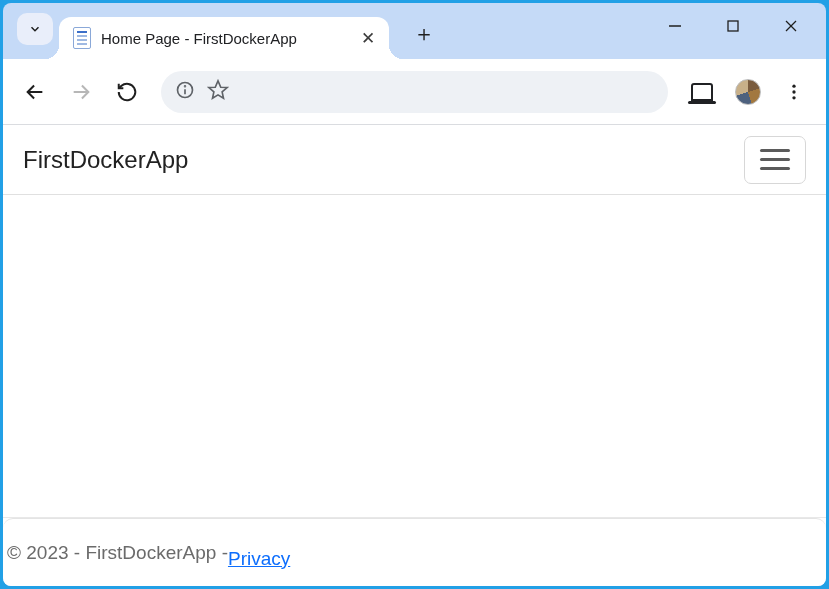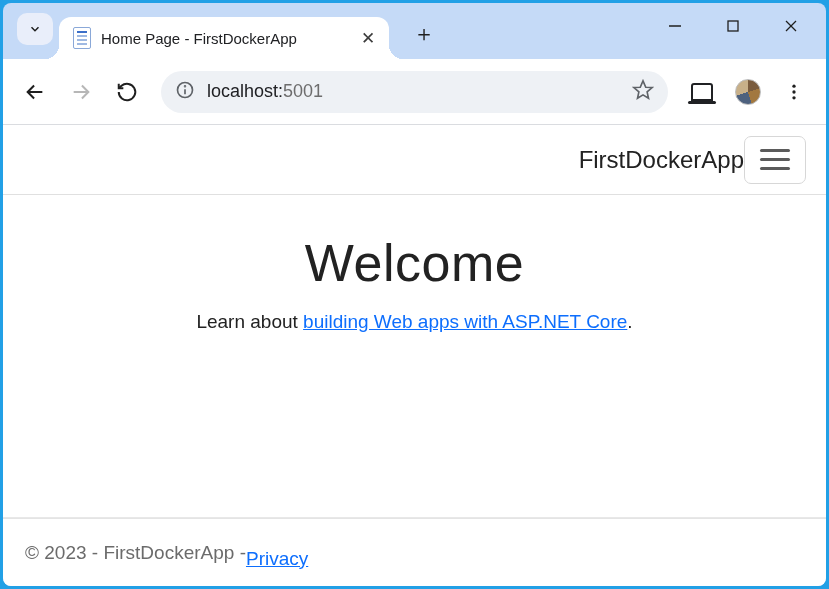--- a/index.html
+++ b/index.html
@@ -59,42 +59,42 @@
   .url { flex:1; font-size:18px; color:#202124; }
   .url .dim { color:#6d6d6d; }
   .laptop-icon{width:22px;height:18px;border:2px solid #202124;border-radius:3px 3px 0 0;position:relative;}
   .laptop-icon::after{content:"";position:absolute;left:-5px;right:-5px;bottom:-5px;height:3px;background:#202124;border-radius:2px;}
   .avatar{width:26px;height:26px;border-radius:50%;background:conic-gradient(#7a5c3e 0 20%,#a2783f 0 45%,#4d617e 0 70%,#c8b089 0 100%);border:1px solid #bbb;}
 
   
   .viewport { position:absolute; left:0; right:0; top:122px; bottom:0; background:#ffffff; }
   .navbar {
     height:70px; border-bottom:1px solid #e0e0e0; display:flex; align-items:center;
-    justify-content:flex-end; padding:0 20px;
+    justify-content:space-between; padding:0 20px;
   }
   .brand { font-size:24px; color:#222; }
   .hamburger {
     width:62px;height:48px;border:1px solid #d7d7d7;border-radius:7px;
     display:flex;align-items:center;justify-content:center;cursor:pointer;
   }
   .hamburger span,.hamburger span::before,.hamburger span::after{
     content:"";display:block;width:30px;height:3px;background:#5b5b5b;border-radius:2px;position:relative;
   }
   .hamburger span::before{position:absolute;top:-9px;}
   .hamburger span::after{position:absolute;top:9px;}
 
   .hero { text-align:center; padding-top:38px; }
   .hero h1 { font-size:52px; font-weight:300; color:#222; letter-spacing:0.5px; }
   .hero p { margin-top:18px; font-size:19px; color:#222; }
   .hero a { color:#0d6efd; text-decoration:underline; }
 
   .footer {
     position:absolute; left:0; right:0; bottom:0; height:68px;
     border-top:1px solid #e4e4e4; background:#fafafa00;
-    display:flex; align-items:center; padding:0 22px; font-size:19px; color:#6b6b6b;
+    display:flex; align-items:center; padding:0 4px; font-size:19px; color:#6b6b6b;border-radius:10px;
   }
   .footer a { color:#0d6efd; text-decoration:underline;margin-top:12px; }
 
   .viewport::after{content:"";position:absolute;left:0;right:0;bottom:68px;height:1px;background:#e8e8e8;}
 
 </style>
 </head>
 <body>
 
 <div class="win">
@@ -153,23 +153,20 @@
     </div>
 
     <div class="omni">
       <span class="info-icon">
         <svg width="20" height="20" viewBox="0 0 24 24" fill="none" stroke="#5f6368" stroke-width="2">
             <circle cx="12" cy="12" r="9"></circle>
             <line x1="12" y1="11" x2="12" y2="17"></line>
             <circle cx="12" cy="7.5" r="0.5" fill="#5f6368"></circle>
           </svg>
       </span>
-      <span class="url">
-        <span>localhost:</span><span class="dim">5001</span>
-      </span>
       <span>
         <svg width="22" height="22" viewBox="0 0 24 24" fill="none" stroke="#5f6368" stroke-width="1.8">
             <polygon points="12 2 15 9 22 9.3 16.5 14 18 21 12 17.3 6 21 7.5 14 2 9.3 9 9"></polygon>
           </svg>
       </span>
     </div>
 
     <div class="tbtn">
       <span class="laptop-icon"></span>
     </div>
@@ -187,26 +184,20 @@
 
   <div class="viewport">
 
     <div class="navbar">
       <span class="brand">FirstDockerApp</span>
       <div class="hamburger">
           <span></span>
         </div>
     </div>
 
-    <div class="hero">
-      <h1>Welcome</h1>
-      <p>
-        <span>Learn about </span><a href="#">building Web apps with ASP.NET Core</a><span>.</span>
-      </p>
-    </div>
 
     <div class="footer">
       <span>© 2023 - FirstDockerApp - </span>
       <a href="#">Privacy</a>
     </div>
 
   </div>
 </div>
 
 </body></html>

